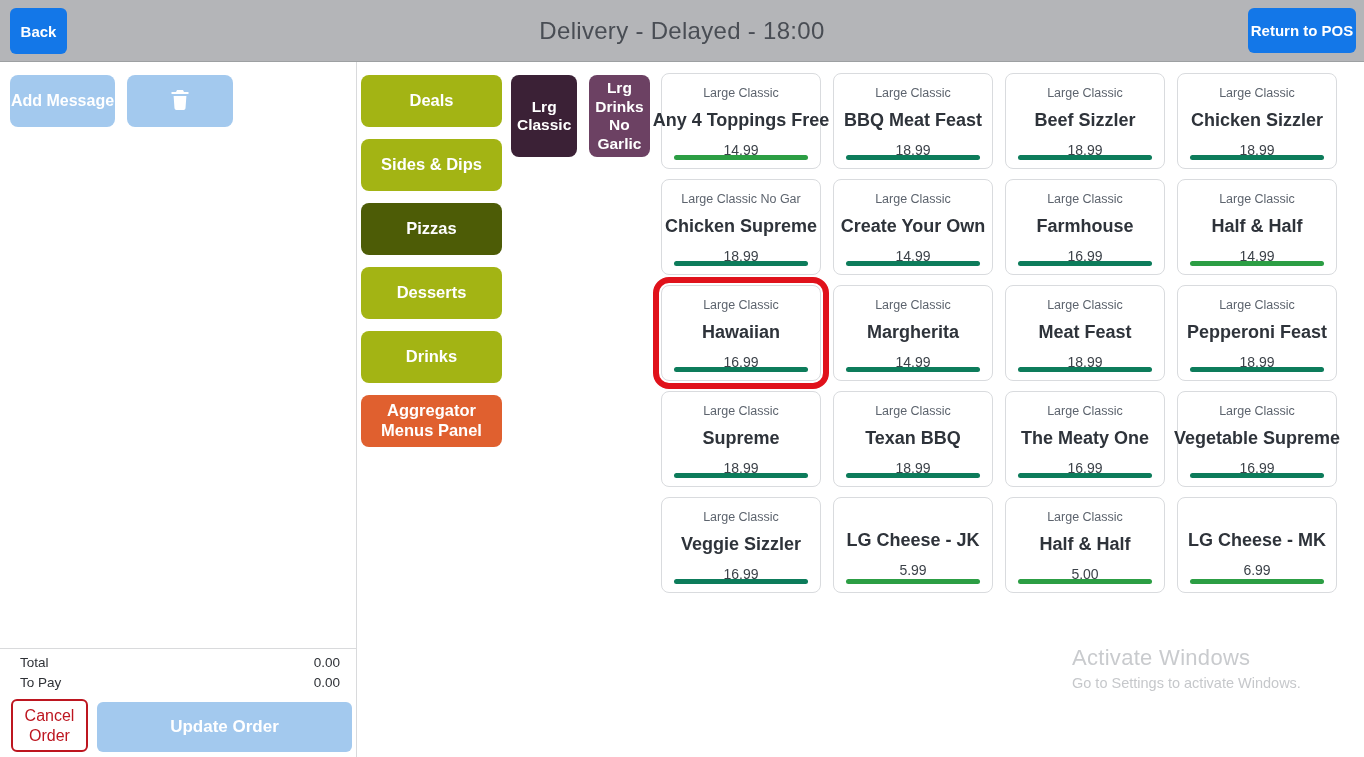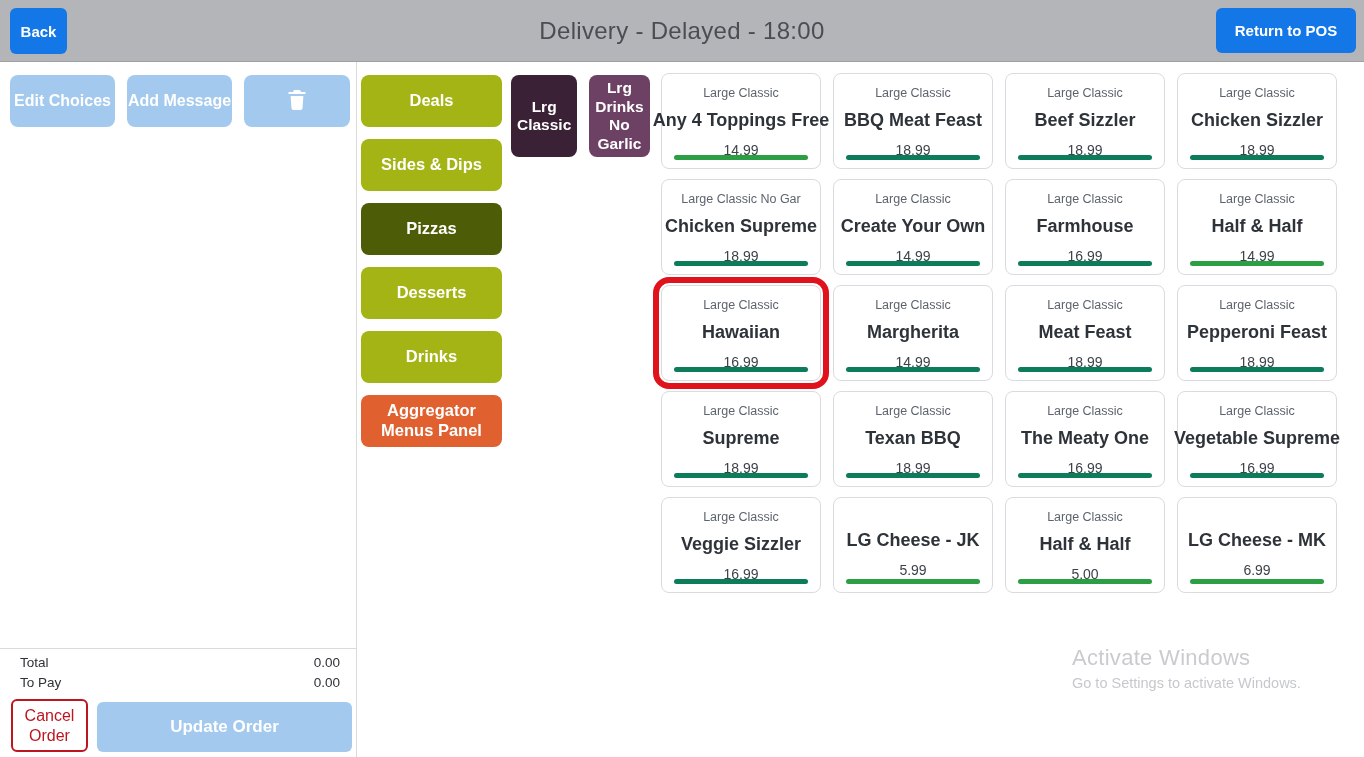--- a/index.html
+++ b/index.html
@@ -25,21 +25,21 @@
     line-height: 62px; text-align: center;
     font-size: 24px; color: #494d54; letter-spacing: 0.3px;
   }
   .btn { border: none; cursor: pointer; font-family: inherit; }
   .back-btn {
     position: absolute; left: 10px; top: 8px; width: 57px; height: 46px;
     background: var(--accent-blue); color: #fff; font-weight: bold;
     font-size: 15px; border-radius: 6px;
   }
   .return-btn {
-    position: absolute; right: 8px; top: 8px; width: 140px; height: 45px;
+    position: absolute; right: 8px; top: 8px; width: 108px; height: 45px;
     background: var(--accent-blue); color: #fff; font-weight: bold;
     font-size: 15px; border-radius: 6px;
   }
   
   .left-panel {
     position: absolute; top: 62px; left: 0; width: 357px; bottom: 0;
     border-right: 1px solid #d9dadc; background: #fff;
   }
   .action-row { position: absolute; top: 13px; left: 10px; display: flex; gap: 12px; }
   .action-btn {
@@ -105,21 +105,20 @@
 <body>
 
 <div class="topbar">
   <button class="btn back-btn">Back</button>
   <div class="topbar-title">Delivery - Delayed - 18:00</div>
   <button class="btn return-btn">Return to POS</button>
 </div>
 
 <div class="left-panel">
   <div class="action-row">
-    <button class="btn action-btn">Edit Choices</button>
     <button class="btn action-btn">Add Message</button>
     <button class="btn action-btn trash-btn">
       <span aria-hidden="true">
         <svg width="24" height="24" viewBox="0 0 24 24" fill="#ffffff">
           <path d="M9 3h6l1 2h4.5v2H3.5V5H8l1-2zm-3.4 6h12.8l-.9 12.3a1.9 1.9 0 0 1-1.9 1.7H8.4a1.9 1.9 0 0 1-1.9-1.7L5.6 9z"></path>
         </svg>
       </span>
     </button>
   </div>
 

